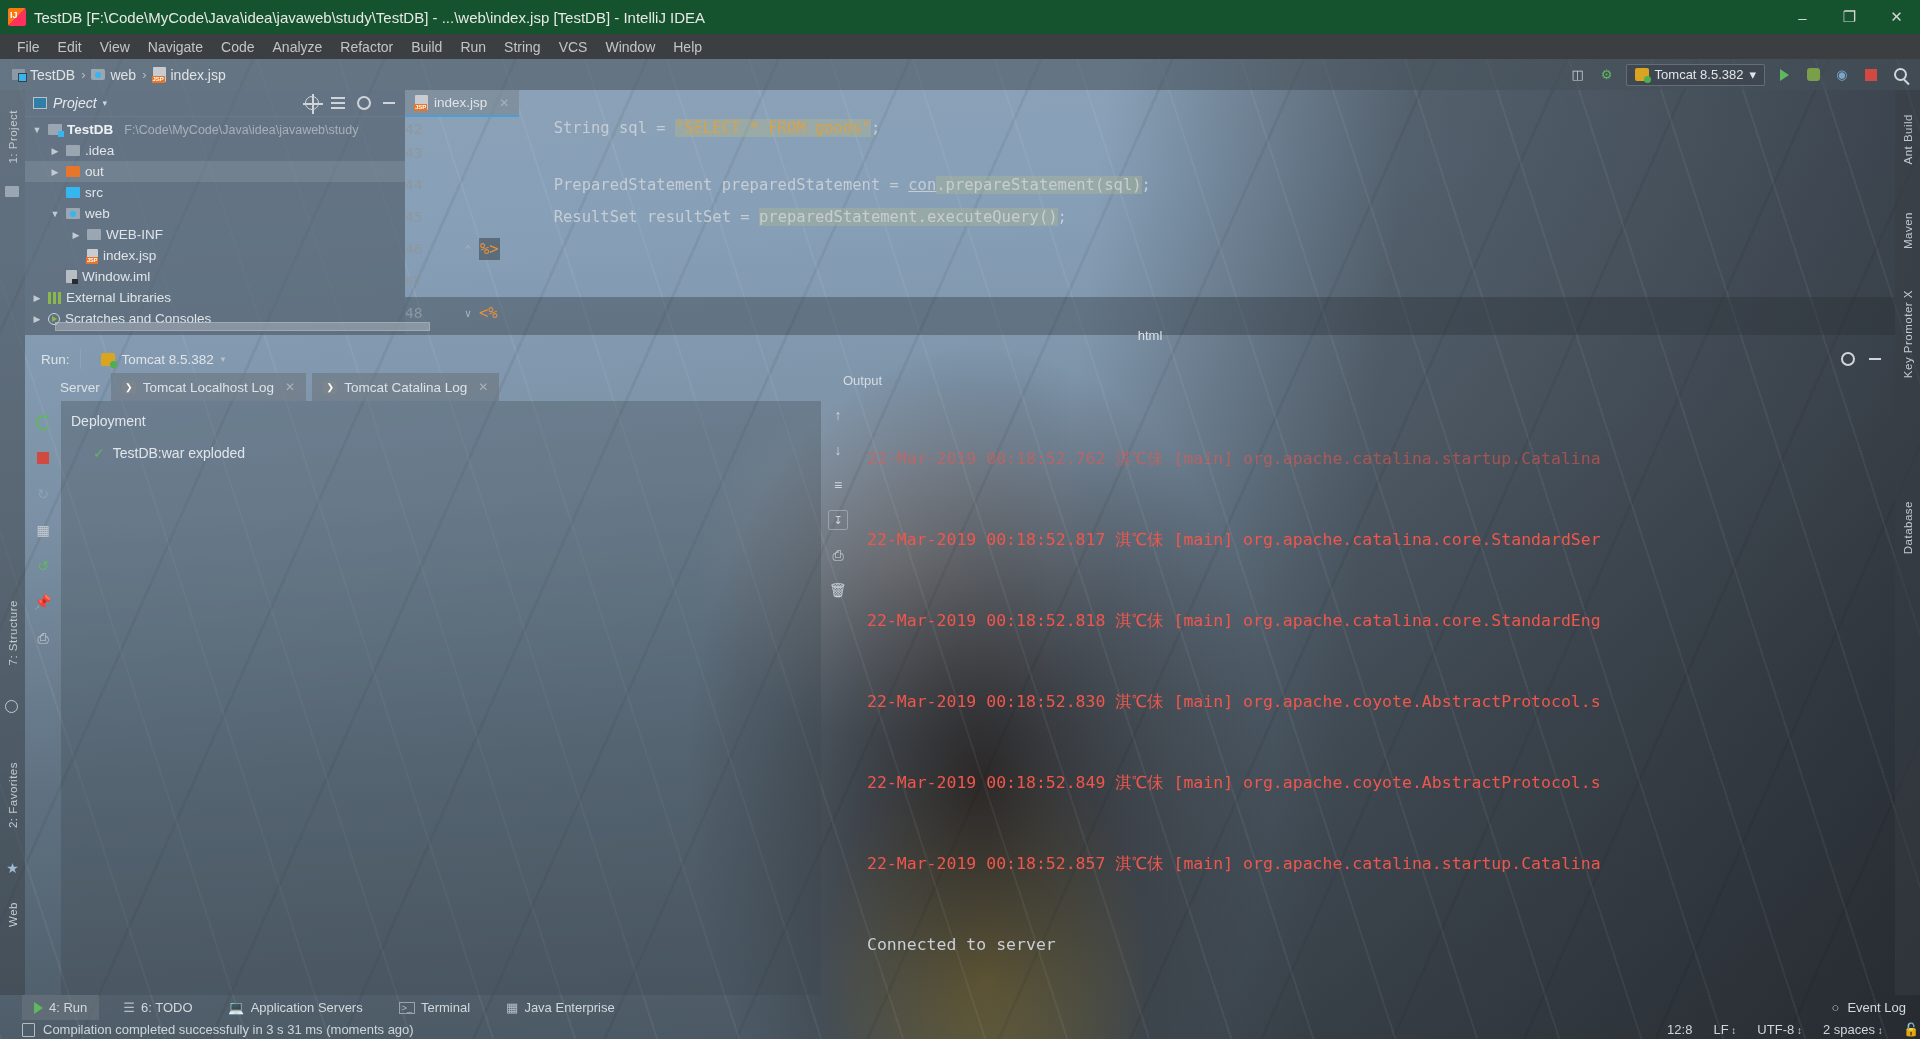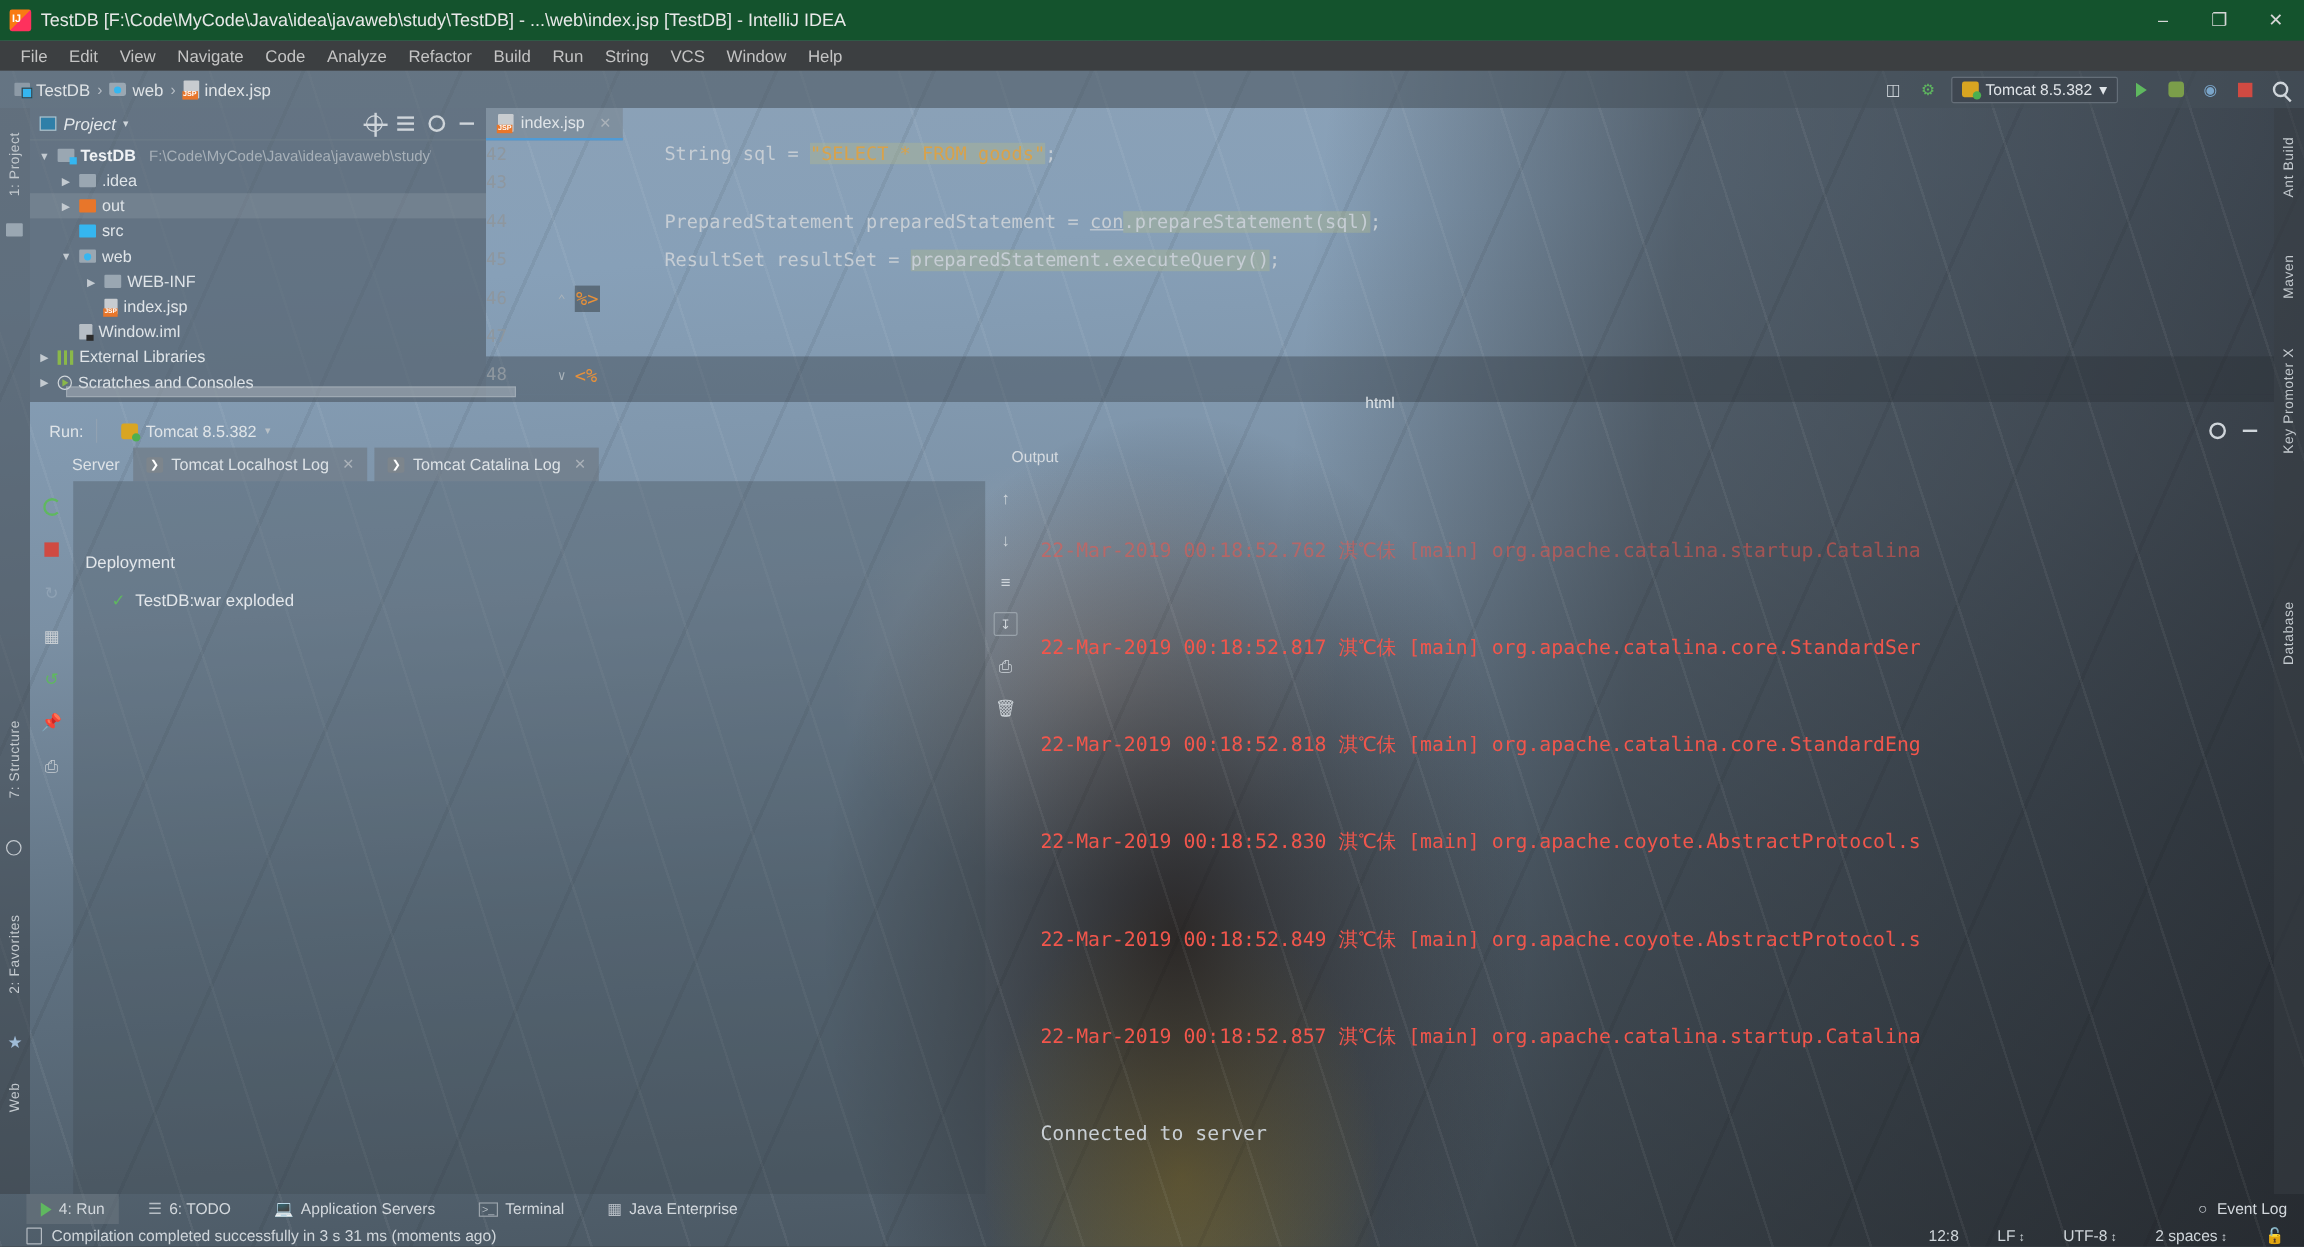--- a/index.html
+++ b/index.html
@@ -144,42 +144,42 @@
   .logtab{
     display:flex;align-items:center;gap:7px;height:28px;padding:0 11px;font-size:13.5px;color:#dde2e6;
   }
   .logtab.active{ background:rgba(108,118,128,.62); }
   .logtab .sq{ width:14px;height:13px;background:#7d858c;border-radius:2px;display:flex;align-items:center;justify-content:center;color:#fff;font-size:9px;}
   .logtab .x{ color:#aab1b8; font-size:12px; margin-left:4px;}
   #run-body{ position:absolute; left:0; top:56px; width:1870px; height:594px; display:flex; }
   #run-sidetools{ width:36px; flex:none; display:flex; flex-direction:column; align-items:center; gap:14px; padding-top:10px; }
   .stool{ width:22px;height:22px;display:flex;align-items:center;justify-content:center;color:#c8ced3;font-size:14px; }
   #deploy-panel{ width:760px; flex:none; background:rgba(60,68,76,.30); padding-top:8px; }
-  .deploy-row{ display:flex; align-items:center; gap:8px; height:24px; padding-left:10px; font-size:14px; color:#e2e6ea;margin-top:47px; }
+  .deploy-row{ display:flex; align-items:center; gap:8px; height:24px; padding-left:10px; font-size:14px; color:#e2e6ea; }
   #output-panel{ flex:1; position:relative; }
   #output-label{ position:absolute; left:22px; top:-28px; font-size:13px; color:#d6dbe0; }
   #out-tools{ position:absolute; left:0; top:4px; width:34px; display:flex; flex-direction:column; align-items:center; gap:15px; }
   .otool{ width:20px;height:20px;display:flex;align-items:center;justify-content:center;color:#cfd5da;font-size:14px; }
   #out-lines{ position:absolute; left:46px; top:-10px; right:0; font-family:"DejaVu Sans Mono", monospace; font-size:16.5px; line-height:27px; white-space:pre; overflow:hidden; }
   .lg-red{ color:#f1564c; }
   .lg-grey{ color:#c9cfd4; }
   
   #bottombar{
     position:absolute; left:0; top:995px; width:1920px; height:25px; z-index:30;
     display:flex; align-items:center; padding-left:22px; gap:12px; font-size:13px; color:#d3d8dd;
   }
   .bbtn{ display:flex;align-items:center;gap:6px;height:25px;padding:0 12px; }
   .bbtn.active{ background:rgba(110,120,130,.55); }
   #bottombar-right{ margin-left:auto; display:flex;align-items:center;gap:8px;padding-right:14px; }
   
   #statusbar{
     position:absolute; left:0; top:1020px; width:1920px; height:19px; z-index:30;
     display:flex; align-items:center; padding-left:22px; font-size:13px; color:#cfd5da;
   }
-  #statusbar-right{ margin-left:auto; display:flex; align-items:flex-start; gap:32px; padding-right:16px; }
+  #statusbar-right{ margin-left:auto; display:flex; align-items:flex-start; gap:21px; padding-right:0; }
   .sb-ico{ width:13px;height:14px;border:1px solid #b4bbc2;border-radius:1px;margin-right:8px;display:inline-block; }
   
   .gear{ width:14px;height:14px;border-radius:50%;border:2px solid #cfd5da; }
   .minus{ width:12px;height:2px;background:#cfd5da; }
   .target{ width:14px;height:14px;border-radius:50%;border:1.5px solid #cfd5da;position:relative;}
   .target:before{content:"";position:absolute;left:6px;top:-3px;width:1.5px;height:20px;background:#cfd5da;}
   .target:after{content:"";position:absolute;top:6px;left:-3px;height:1.5px;width:20px;background:#cfd5da;}
   .collapseall{ width:14px;height:12px;position:relative; }
   .collapseall:before{content:"";position:absolute;top:0;left:0;width:14px;height:1.6px;background:#cfd5da;box-shadow:0 5px 0 #cfd5da,0 10px 0 #cfd5da;}
   .playgrn{ width:0;height:0;border-left:9px solid #5fb85f;border-top:6px solid transparent;border-bottom:6px solid transparent; }

